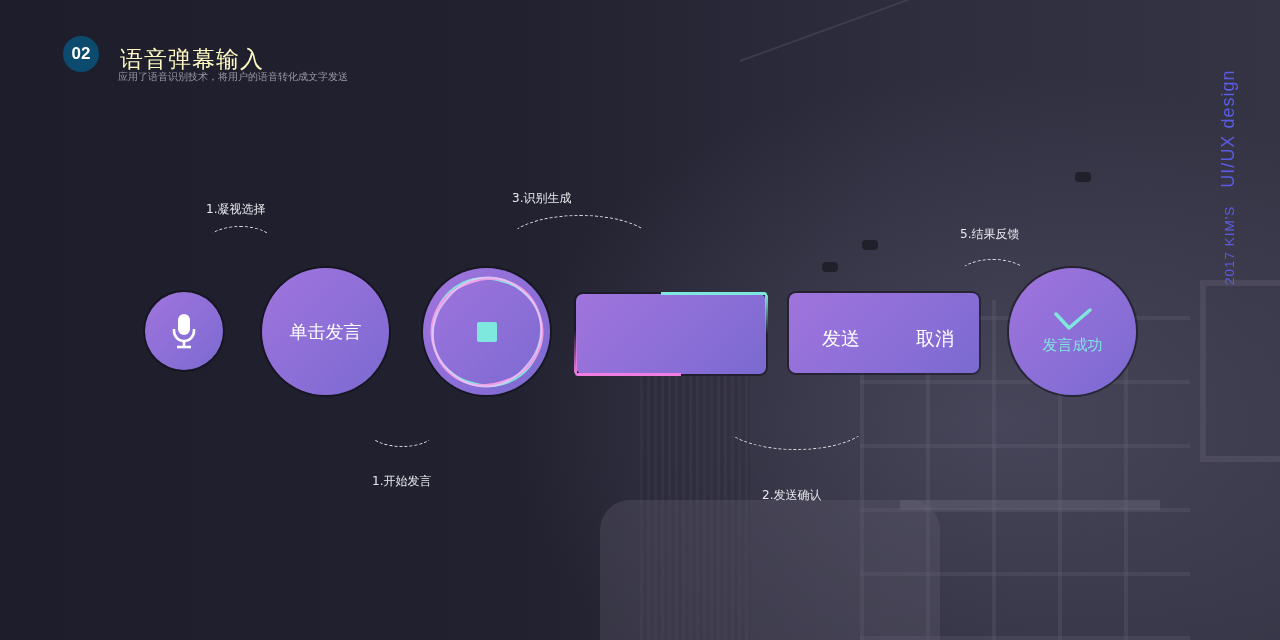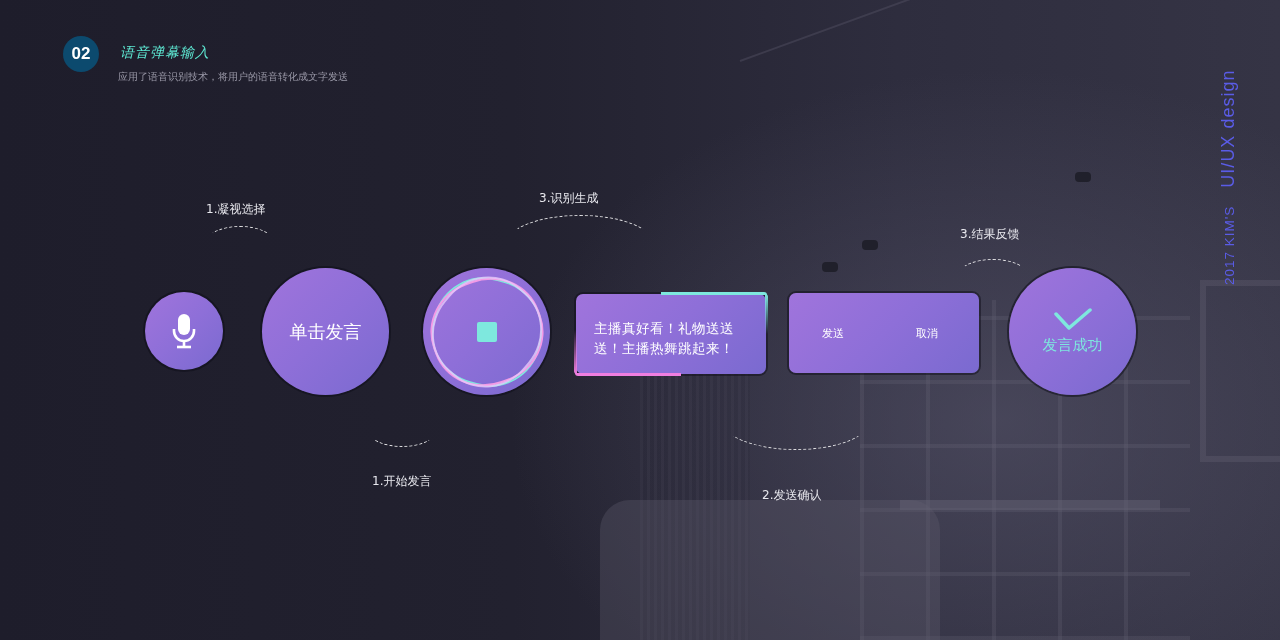--- a/index.html
+++ b/index.html
@@ -18,21 +18,21 @@
   .curtain{position:absolute;left:640px;top:370px;width:110px;height:270px;
     background:repeating-linear-gradient(90deg,rgba(60,58,75,.6) 0 3px,rgba(40,39,55,.4) 3px 7px);opacity:.6}
   .sofa{position:absolute;left:600px;top:500px;width:340px;height:140px;border-radius:30px 30px 0 0;background:rgba(95,93,110,.35)}
   .table{position:absolute;left:900px;top:500px;width:260px;height:10px;background:rgba(100,98,115,.5)}
   .ceiling-line{position:absolute;left:740px;top:60px;width:600px;height:2px;background:rgba(80,78,95,.5);transform:rotate(-20deg);transform-origin:left}
   .lamp{position:absolute;width:16px;height:10px;border-radius:4px;background:rgba(30,30,40,.9)}
 
   .badge{position:absolute;left:63px;top:36px;width:36px;height:36px;border-radius:50%;
     background:#0c4a6e;display:flex;align-items:center;justify-content:center;
     font-family:"Liberation Sans",sans-serif;font-weight:bold;font-size:17px;color:#fff;}
-  .title{position:absolute;left:120px;top:44px;font-size:14px;color:#5eead4;letter-spacing:1px;font-style:italic;}
+  .title{position:absolute;left:120px;top:44px;font-size:23px;color:#fef9c3;letter-spacing:1px;}
   .subtitle{position:absolute;left:118px;top:70px;font-size:10px;color:#9a99a8;}
 
   .vert{position:absolute;left:1218px;top:285px;transform:rotate(-90deg);transform-origin:left top;
     white-space:nowrap;font-family:"Liberation Sans",sans-serif;color:#5a5ce6;}
   .vert .yr{font-size:13.5px;letter-spacing:1px;}
   .vert .ux{font-size:18px;margin-left:18px;letter-spacing:1px;}
 
   .step-label{position:absolute;font-size:12px;color:#e8e8ee;}
   .arc{position:absolute;border:1.5px dashed rgba(255,255,255,0.85);border-radius:50%;}
   .arc.top{border-bottom-color:transparent;border-left-color:transparent;border-right-color:transparent;}
@@ -47,21 +47,21 @@
   .stop-square{width:20px;height:20px;border-radius:2px;background:#7ee8de;position:relative;z-index:2}
   .ring{position:absolute;border-radius:47%;}
   .card{position:absolute;border-radius:7px;box-shadow:0 0 0 2px rgba(15,14,25,0.5);}
   .result-card{left:576px;top:294px;width:190px;height:80px;}
   .result-card .txt{position:absolute;left:18px;top:24px;width:165px;font-size:13.5px;line-height:20px;color:#fff;letter-spacing:.5px}
   .edge-top{position:absolute;right:-1px;top:-2px;width:106px;height:3px;background:#7ee8de;border-top-right-radius:8px;}
   .edge-right{position:absolute;right:-2px;top:0;width:3px;height:40px;background:linear-gradient(180deg,#7ee8de,rgba(126,232,222,0));border-top-right-radius:8px}
   .edge-left{position:absolute;left:-2px;bottom:0;width:3px;height:44px;background:linear-gradient(0deg,#f07ee0,rgba(240,126,224,0));border-bottom-left-radius:8px}
   .edge-bot{position:absolute;left:-1px;bottom:-2px;width:106px;height:3px;background:#f07ee0;border-bottom-left-radius:8px;}
   .confirm-card{left:789px;top:293px;width:190px;height:80px;}
-  .confirm-card .btn{position:absolute;top:33px;font-size:11px;color:#fff;}
+  .confirm-card .btn{position:absolute;top:33px;font-size:19px;color:#fff;}
   .confirm-card .send{left:33px;}
   .confirm-card .cancel{left:127px;}
   .success{left:1009px;top:268px;width:127px;height:127px;flex-direction:column;}
   .success .lbl{font-size:15px;color:#7ee8de;margin-top:4px;}
 </style>
 </head>
 <body>
 
 <div class="bg"></div>
 <div class="ceiling-line"></div>
@@ -81,27 +81,27 @@
 <div class="vert">
   <span class="yr">2017 KIM'S</span><span class="ux">UI/UX design</span>
 </div>
 
 <div class="step-label" style="left:206px;top:201px">1.凝视选择</div>
 <div class="arc top" style="left:206px;top:226px;width:66px;height:30px"></div>
 
 <div class="arc bot" style="left:368px;top:415px;width:66px;height:30px"></div>
 <div class="step-label" style="left:372px;top:473px">1.开始发言</div>
 
-<div class="step-label" style="left:539px;top:190px">3.识别生成</div>
+<div class="step-label" style="left:512px;top:190px">3.识别生成</div>
 <div class="arc top" style="left:504px;top:215px;width:150px;height:60px"></div>
 
 <div class="arc bot" style="left:720px;top:388px;width:150px;height:60px"></div>
 <div class="step-label" style="left:762px;top:487px">2.发送确认</div>
 
-<div class="step-label" style="left:960px;top:226px">3.结果反馈</div>
+<div class="step-label" style="left:960px;top:226px">5.结果反馈</div>
 <div class="arc top" style="left:958px;top:259px;width:68px;height:30px"></div>
 
 <div class="circle grad mic-btn">
   <svg width="26" height="36" viewBox="0 0 26 36">
     <rect x="7" y="1" width="12" height="21" rx="6" fill="#fff"></rect>
     <path d="M3 16 v2 a10 10 0 0 0 20 0 v-2" stroke="#fff" stroke-width="2.6" fill="none"></path>
     <line x1="13" y1="28" x2="13" y2="33" stroke="#fff" stroke-width="2.6"></line>
     <line x1="6" y1="34" x2="20" y2="34" stroke="#fff" stroke-width="2.6"></line>
   </svg>
 </div>
@@ -113,21 +113,20 @@
   <div class="ring" style="width:108px;height:102px;border:2.5px solid #f39be6;transform:rotate(-20deg)"></div>
   <div class="ring" style="width:102px;height:106px;border:2px solid rgba(230,200,250,.8);transform:rotate(40deg)"></div>
   <div class="stop-square"></div>
 </div>
 
 <div class="card grad result-card">
   <div class="edge-top"></div>
   <div class="edge-right"></div>
   <div class="edge-left"></div>
   <div class="edge-bot"></div>
-  <div class="txt">主播真好看！礼物送送送！主播热舞跳起来！</div>
 </div>
 
 <div class="card grad confirm-card">
   <span class="btn send">发送</span>
   <span class="btn cancel">取消</span>
 </div>
 
 <div class="circle grad success">
   <svg width="40" height="24" viewBox="0 0 40 24">
     <polyline points="3,6 16,20 37,2" stroke="#7ee8de" stroke-width="3.5" fill="none" stroke-linecap="round" stroke-linejoin="round"></polyline>

